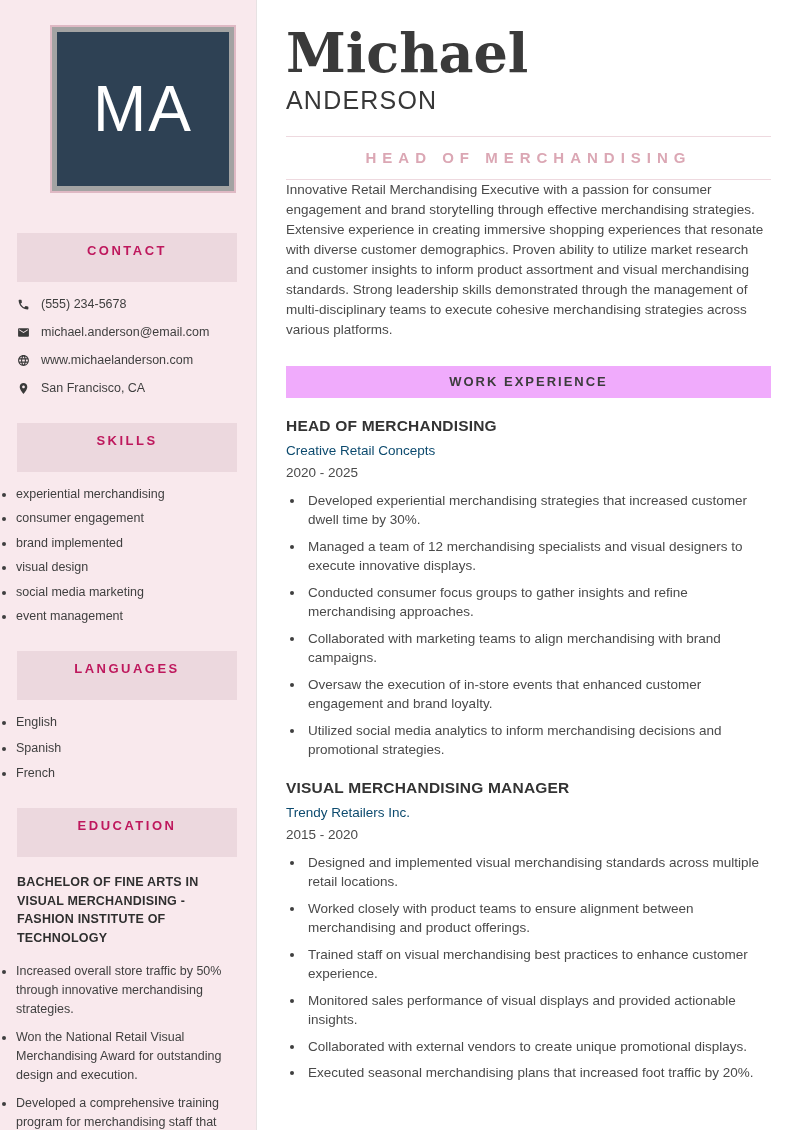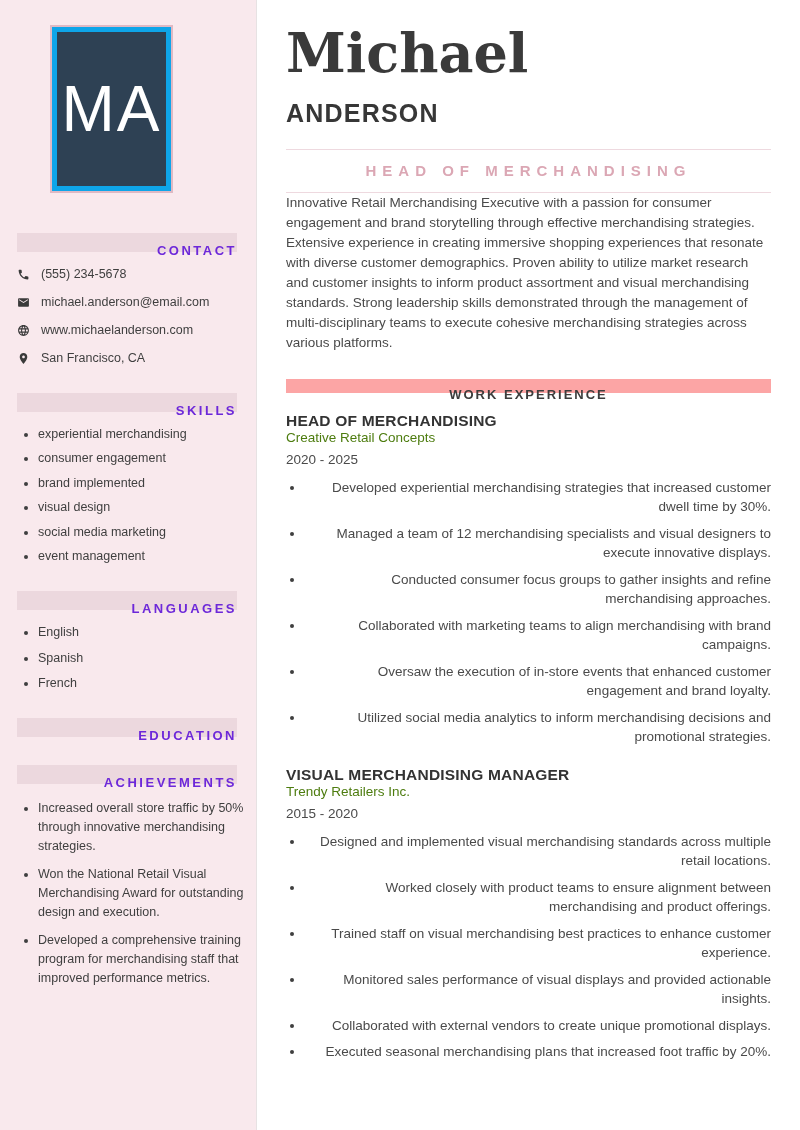--- a/index.html
+++ b/index.html
@@ -6,70 +6,70 @@
   html, body { width: 800px; background: #ffffff; }
   body { font-family: "Liberation Sans", sans-serif; color: #3f3f3f; }
   .page { display: flex; width: 800px; min-height: 1130px; background: #ffffff; }
 
   
   .sidebar {
     width: 257px; min-width: 257px; background: #f9e9ed;
     border-right: 1px solid #e7e2e3; padding-bottom: 20px;
   }
   .photo-frame {
-    margin: 25px 0 0 50px; width: 123px; height: 168px;
-    border: 2px solid #dfb9c4; background: #0ea5e9; padding: 5px;
+    margin: 25px 0 0 50px; width: 186px; height: 168px;
+    border: 2px solid #dfb9c4; background: #a3a3a3; padding: 5px;
   }
   .monogram {
     width: 100%; height: 100%; background: #2e4154; color: #ffffff;
     display: flex; align-items: center; justify-content: center;
     font-size: 64px; font-weight: 500; letter-spacing: 2px;
   }
   .side-band {
-    margin: 28px 19px 0 17px; height: 19px; line-height: 35px;
-    background: #ecd8de; text-align: right;
-    font-size: 13px; font-weight: 700; letter-spacing: 2.5px; color: #6d28d9;
+    margin: 28px 19px 0 17px; height: 49px; line-height: 35px;
+    background: #ecd8de; text-align: center;
+    font-size: 13px; font-weight: 700; letter-spacing: 2.5px; color: #be185d;
   }
   .side-band.first { margin-top: 40px; }
   .contact-list { margin: 15px 12px 0 17px; }
   .contact-row { display: flex; align-items: center; gap: 11px; margin-bottom: 14px; }
   .contact-row svg { flex: 0 0 auto; }
   .ctext { font-size: 12.5px; color: #3f3f3f; text-align: right; }
-  ul.side-list { margin: 15px 12px 0 0; padding-left: 38px; list-style: disc; }
+  ul.side-list { margin: 15px 12px 0 0; padding-left: 16px; list-style: disc; }
   ul.side-list li { font-size: 12.5px; color: #3f3f3f; margin-bottom: 10px; line-height: 1.15; }
   ul.side-list.tight li { margin-bottom: 11px; }
   .edu-degree {
     margin: 16px 17px 0 17px; font-size: 12.5px; font-weight: 700;
     color: #2f2f2f; line-height: 1.48; letter-spacing: 0.2px;
   }
   ul.side-list.wrap li { line-height: 19px; margin-bottom: 9px; }
 
   
   .main { flex: 1; padding: 0 29px; }
   .first-name {
     margin-top: 25px; font-family: "DejaVu Serif", serif; 
     font-weight: 700; font-size: 54px; line-height: 1.05; color: #3a3a3a;
   }
   .last-name {
-    margin-top: 17px; font-size: 25px; font-weight: 700; letter-spacing: 1.2px; color: #373737;
+    margin-top: 4px; font-size: 25px; font-weight: 400; letter-spacing: 1.2px; color: #373737;
   }
   .title-band {
     margin-top: 21px; border-top: 1px solid #eed9df; border-bottom: 1px solid #eed9df;
     padding: 12px 0; text-align: center;
   }
   .headline-title { font-size: 15px; font-weight: 600; letter-spacing: 6px; color: #dba7b4; }
   .summary { font-size: 13.5px; line-height: 20px; color: #4a4a4a; }
   .section-band {
-    margin-top: 26px; height: 14px; line-height: 31px; background: #fca5a5;
+    margin-top: 26px; height: 32px; line-height: 31px; background: #f0abfc;
     text-align: center; font-size: 13px; font-weight: 700; letter-spacing: 2px; color: #3c3c3c;
   }
   .job-title { margin-top: 19px; font-size: 15.5px; font-weight: 700; color: #333333; letter-spacing: 0.2px; }
-  .job-company { font-size: 13.5px; color: #4d7c0f; }
+  .job-company { margin-top: 8px; font-size: 13.5px; color: #0c4a6e; }
   .job-dates { margin-top: 7px; font-size: 13.5px; color: #4a4a4a; }
-  ul.job-bullets { margin-top: 11px; padding-left: 19px; list-style: disc; text-align: right; }
+  ul.job-bullets { margin-top: 11px; padding-left: 19px; list-style: disc; }
   ul.job-bullets li {
     font-size: 13.5px; line-height: 19.5px; color: #4a4a4a;
     margin-bottom: 7px; padding-left: 3px;
   }
   ul.job-bullets li::marker, ul.side-list li::marker { color: #3f3f3f; }
 </style>
 </head>
 <body>
 
 <div class="page">
@@ -121,22 +121,22 @@
 
     <div class="side-band">LANGUAGES</div>
     <ul class="side-list tight">
 
     <li>English</li>
         <li>Spanish</li>
         <li>French</li>
       </ul>
 
     <div class="side-band">EDUCATION</div>
+    <p class="edu-degree">BACHELOR OF FINE ARTS IN VISUAL MERCHANDISING - FASHION INSTITUTE OF TECHNOLOGY</p>
 
-    <div class="side-band">ACHIEVEMENTS</div>
     <ul class="side-list wrap">
 
     <li>Increased overall store traffic by 50% through innovative merchandising strategies.</li>
         <li>Won the National Retail Visual Merchandising Award for outstanding design and execution.</li>
         <li>Developed a comprehensive training program for merchandising staff that improved performance metrics.</li>
       </ul>
 
   </aside>
 
   <main class="main">

